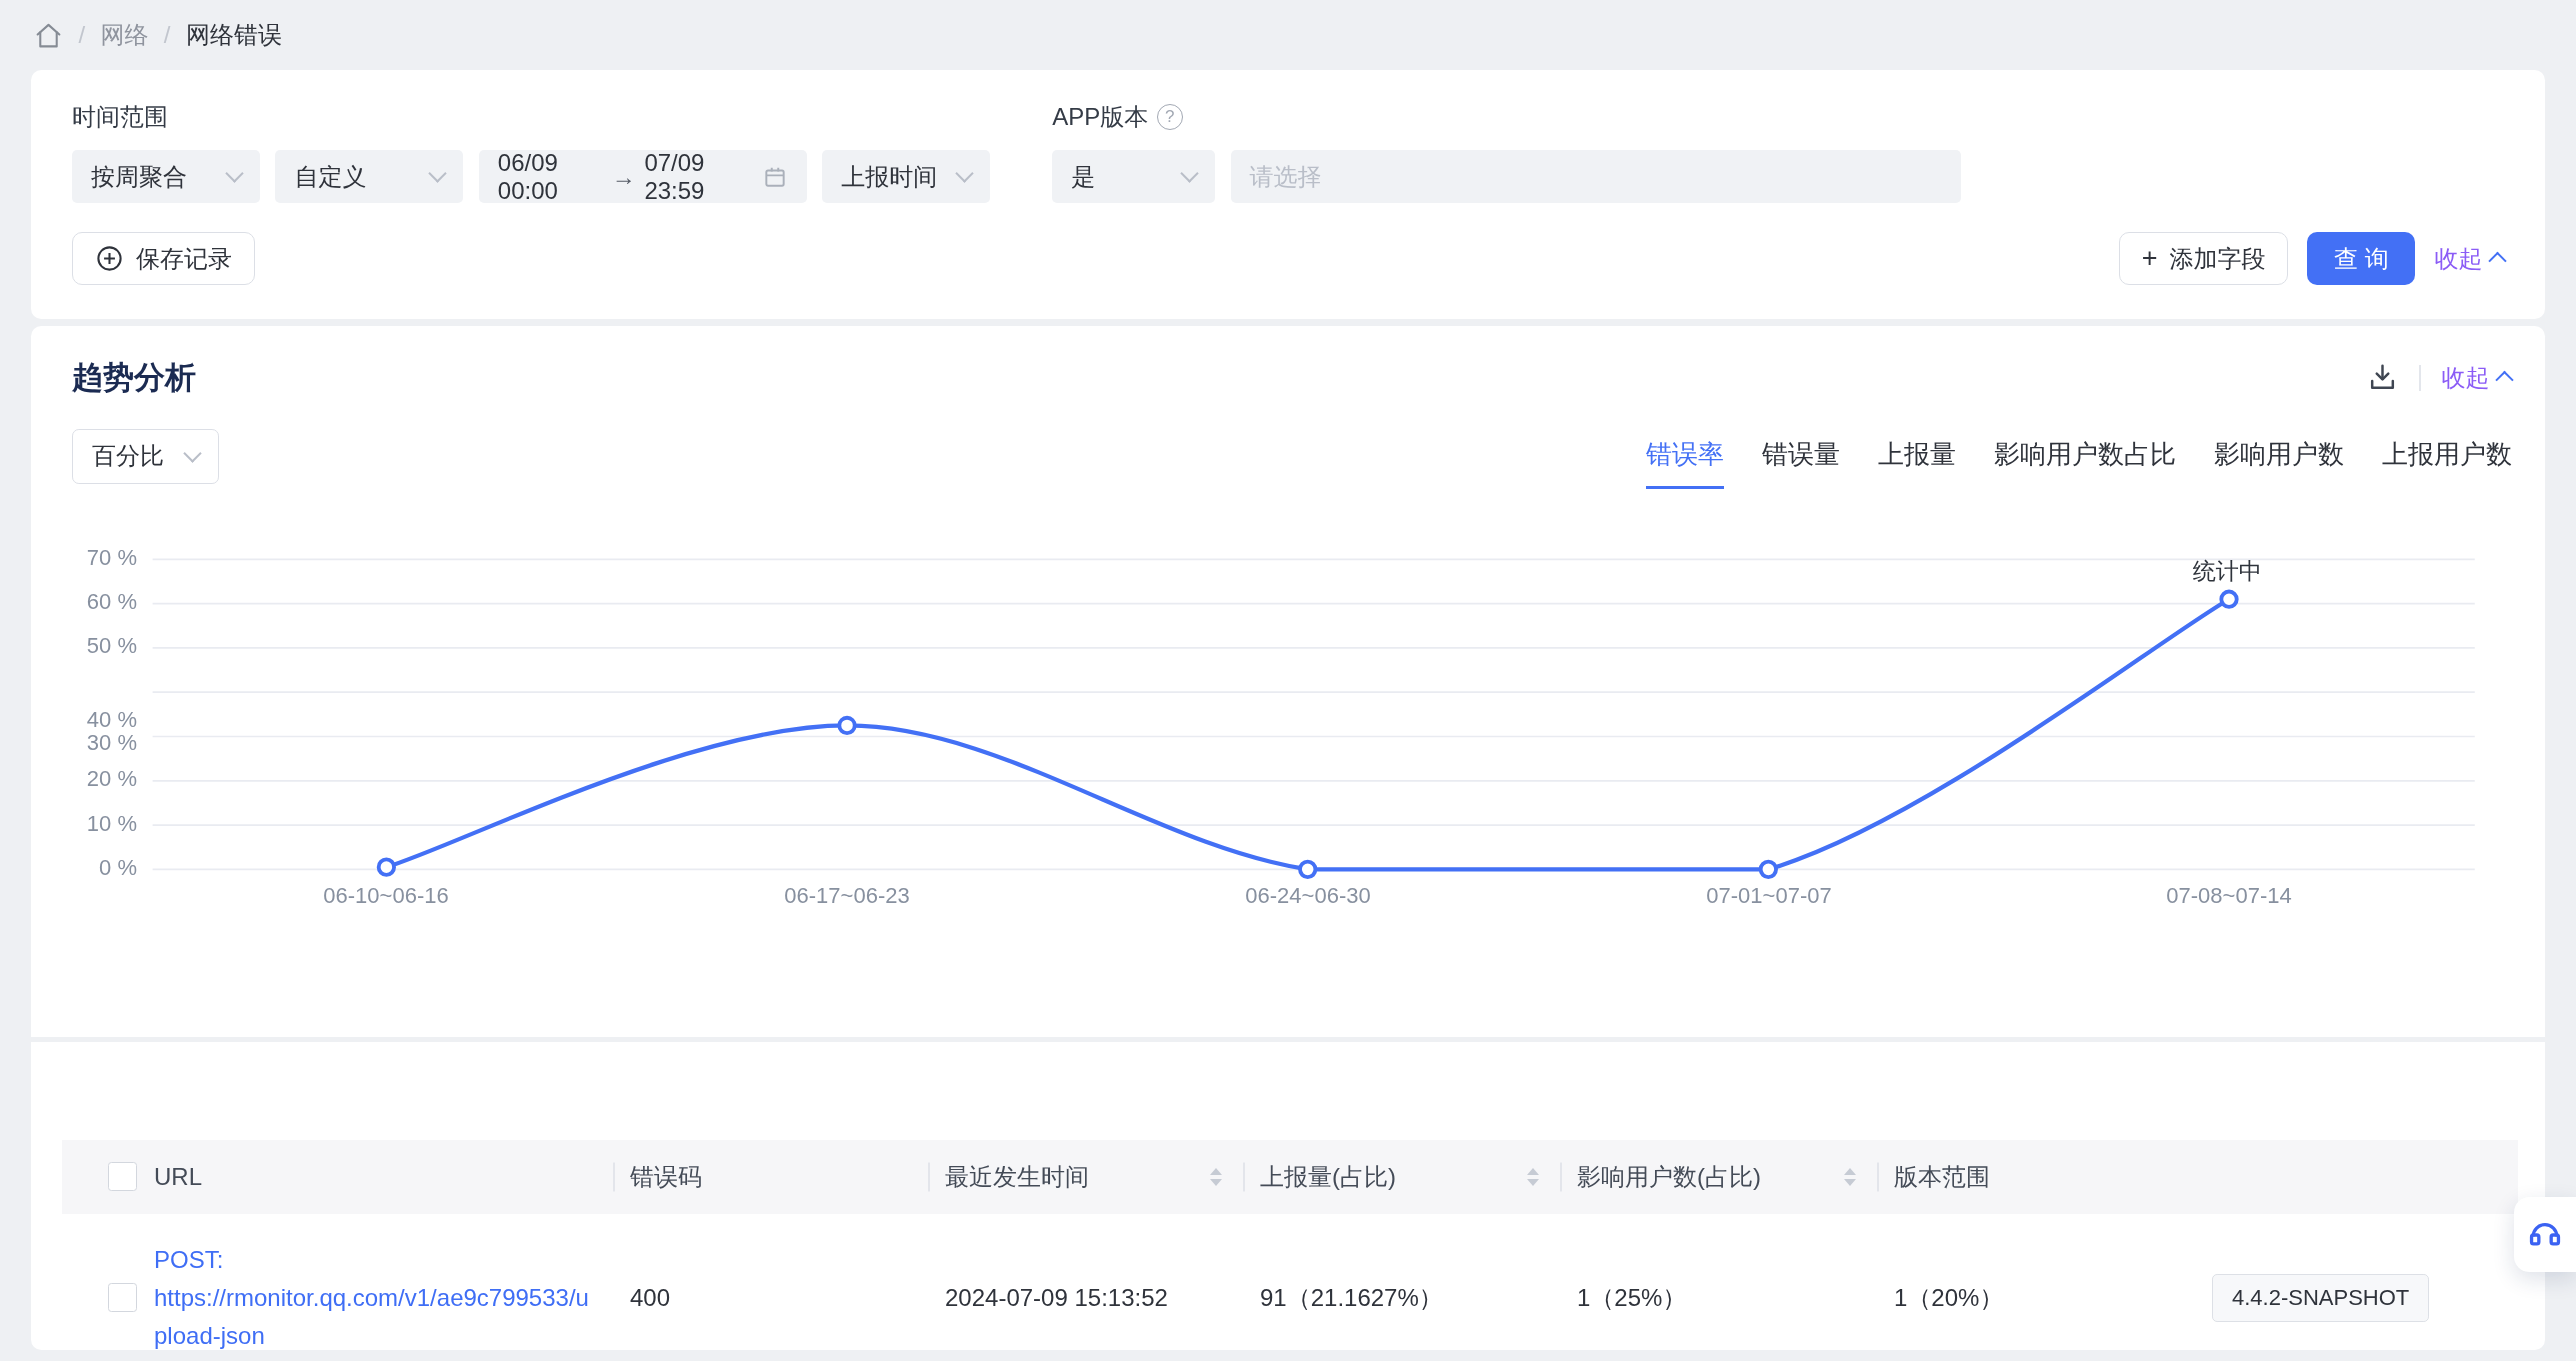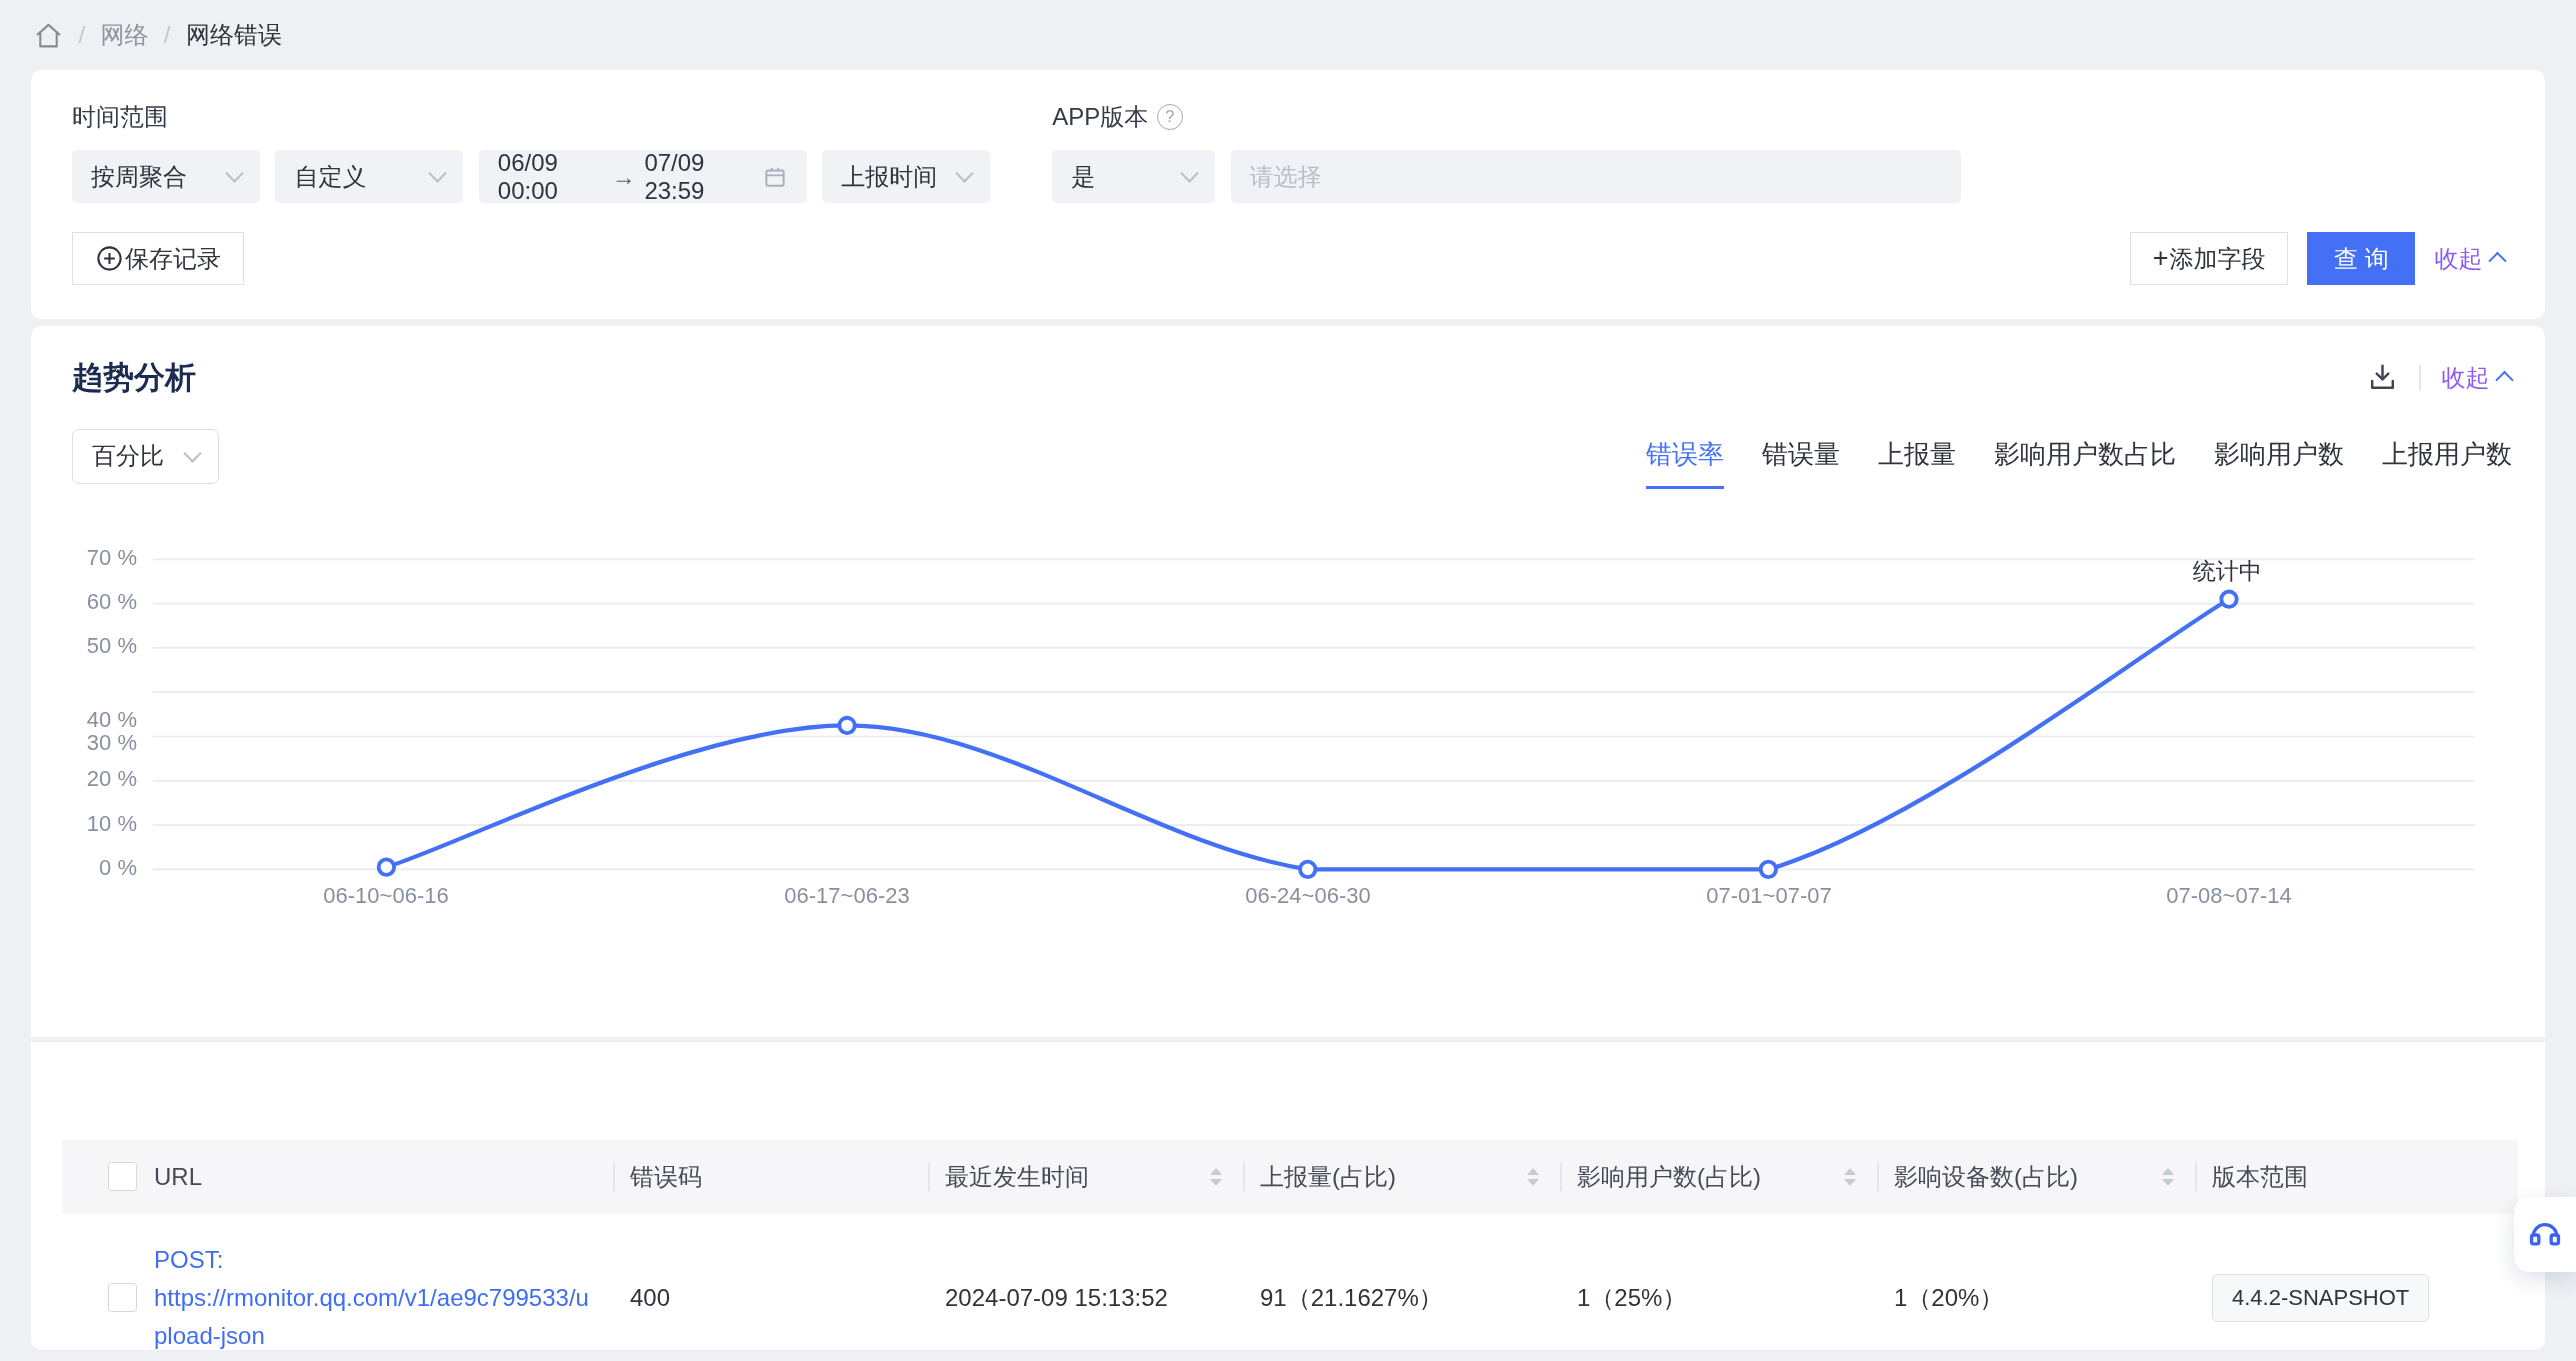--- a/index.html
+++ b/index.html
@@ -15,21 +15,21 @@
   .fields-row{display:flex}
   .field-label{font-size:24px;color:#343b46;margin-bottom:17px;display:flex;align-items:center;gap:8.6px}
   .controls{display:flex;gap:15.4px}
   .ctrl{height:53px;background:#f0f2f5;border-radius:5.1px;display:flex;align-items:center;padding:0 19px;font-size:24px;color:#2f333b;box-sizing:border-box;cursor:pointer}
   .chev{width:11px;height:11px;border-right:2.6px solid #b9bec8;border-bottom:2.6px solid #b9bec8;transform:rotate(45deg);margin-left:auto;margin-top:-5.1px;flex:none}
   .w-agg{width:188px}.w-custom{width:188px}.w-date{width:328px}.w-field{width:168px}.w-match{width:163px}.w-version{width:730px}
   .date-arrow{color:#555b66;margin:0 8.6px;font-size:24px}
   .placeholder{color:#b9bec8}
   .group-b{margin-left:62px}
   .actions-row{display:flex;justify-content:space-between;align-items:center;margin-top:29px}
-  .btn{height:53px;border:1.7px solid #dcdfe6;border-radius:0;background:#fff;display:inline-flex;align-items:center;justify-content:center;font-size:24px;color:#2f333b;padding:0 22px;box-sizing:border-box;gap:1px;cursor:pointer}
+  .btn{height:53px;border:1.7px solid #dcdfe6;border-radius:10px;background:#fff;display:inline-flex;align-items:center;justify-content:center;font-size:24px;color:#2f333b;padding:0 22px;box-sizing:border-box;gap:12px;cursor:pointer}
   .btn-primary{background:#4370f5;border:none;color:#fff;width:108px;padding:0}
   .right-actions{display:flex;align-items:center;gap:19px}
   .link{color:#8b5cf6;font-size:24px;display:inline-flex;align-items:center;gap:8.6px;cursor:pointer}
   .up-chev{width:11px;height:11px;border-left:2.6px solid #4370f5;border-top:2.6px solid #4370f5;transform:rotate(45deg) translate(1.7px,1.7px)}
   .plus-glyph{font-size:27px;line-height:1;color:#2f333b}
   
   .main-card{position:relative;height:1024px;margin-top:6.9px;overflow:hidden}
   .trend-header{position:absolute;top:31px;left:41px;right:34px;display:flex;justify-content:space-between;align-items:center}
   .trend-title{font-size:31px;font-weight:bold;color:#1b2b52}
   .trend-actions{display:flex;align-items:center;gap:20.6px}
@@ -267,27 +267,20 @@
             <i class="down"></i>
           </span>
       </div>
       <div class="th c5 bordered">
         <span>影响用户数(占比)</span>
         <span class="sort">
             <i class="up"></i>
             <i class="down"></i>
           </span>
       </div>
-      <div class="th c6 bordered">
-        <span>影响设备数(占比)</span>
-        <span class="sort">
-            <i class="up"></i>
-            <i class="down"></i>
-          </span>
-      </div>
       <div class="th c7 bordered">
           <span>版本范围</span>
         </div>
     </div>
 
     <div class="trow tr">
       <div class="td c0" style="display:flex;align-items:center;justify-content:flex-end;padding:0">
           <span class="checkbox"></span>
         </div>
       <div class="td c1 url-cell">

